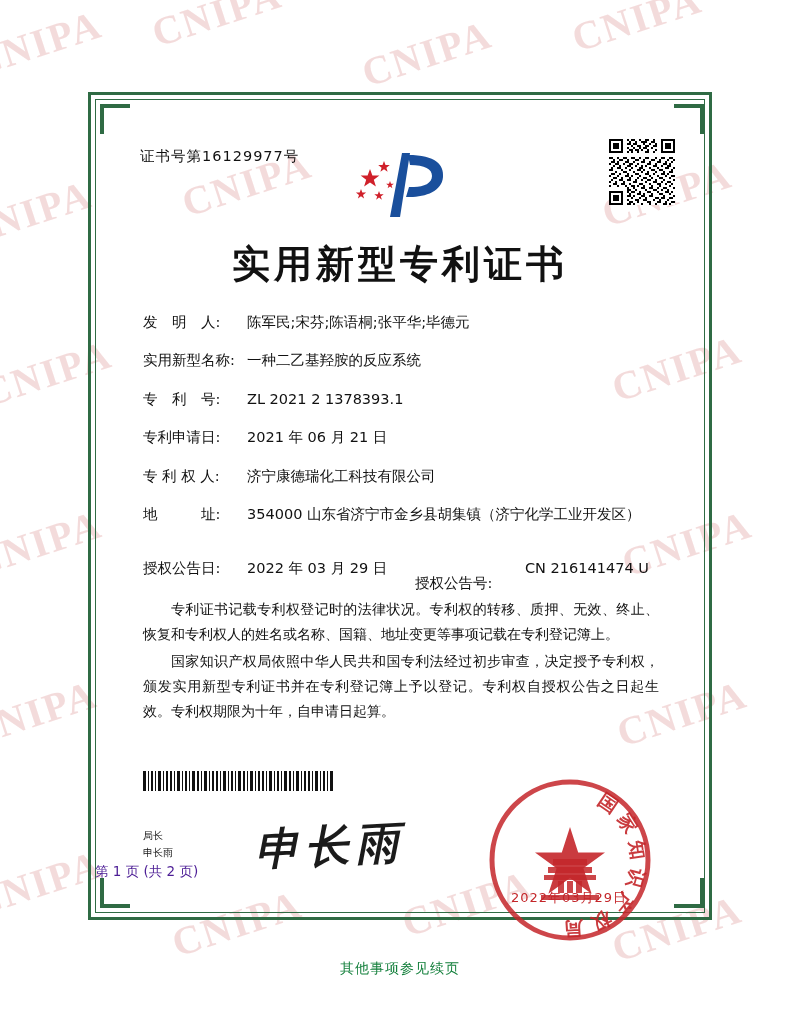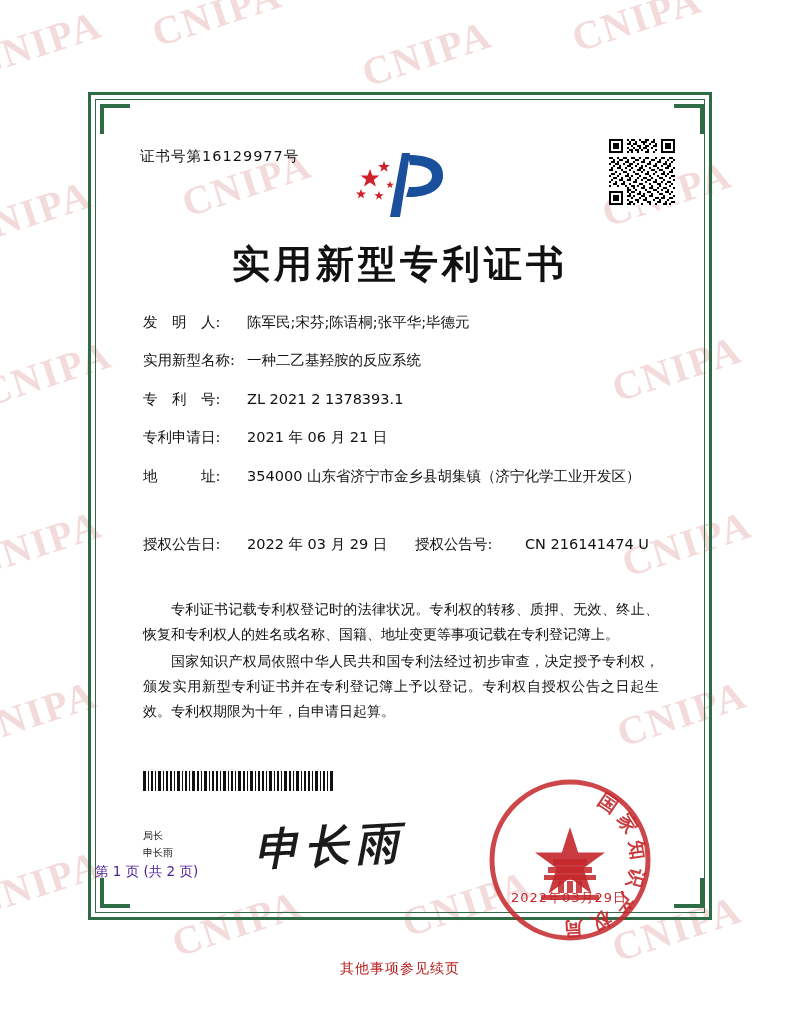--- a/index.html
+++ b/index.html
@@ -146,21 +146,21 @@
   .row .label {
     width: 104px;
     flex: 0 0 104px;
     white-space: nowrap;
   }
   .row .value {
     flex: 1 1 auto;
   }
   .row.twocol {
     display: flex;
-    align-items: flex-end;
+    align-items: center;
   }
   .row .sep-label {
     width: 110px;
     flex: 0 0 110px;
     white-space: nowrap;
     margin-left: 18px;
     margin-top: 30px;
   }
 
   
@@ -240,21 +240,21 @@
     color: #4c1d95;
   }
 
   .footnote {
     position: absolute;
     left: 0;
     top: 960px;
     width: 100%;
     text-align: center;
     font-size: 14px;
-    color: #b91c1c;
+    color: #15803d;
     letter-spacing: 1px;
     z-index: 2;
   }
 </style>
 </head>
 <body>
 
 <div class="watermark-layer">
   <div class="wm" style="left:-30px;  top:20px;">CNIPA</div>
   <div class="wm" style="left:150px;  top:-10px;">CNIPA</div>
@@ -557,20 +557,24 @@
       <div class="row">
         <div class="label">专　利　号:</div>
         <div class="value">ZL 2021 2 1378393.1</div>
       </div>
 
       <div class="row">
         <div class="label">专利申请日:</div>
         <div class="value">2021 年 06 月 21 日</div>
       </div>
 
+      <div class="row">
+        <div class="label">专 利 权 人:</div>
+        <div class="value">济宁康德瑞化工科技有限公司</div>
+      </div>
 
       <div class="row">
         <div class="label">地　　　址:</div>
         <div class="value">354000  山东省济宁市金乡县胡集镇（济宁化学工业开发区）</div>
       </div>
 
       <div class="row twocol">
         <div class="label">授权公告日:</div>
         <div style="flex:0 0 150px;">2022 年 03 月 29 日</div>
         <div class="sep-label">授权公告号:</div>

